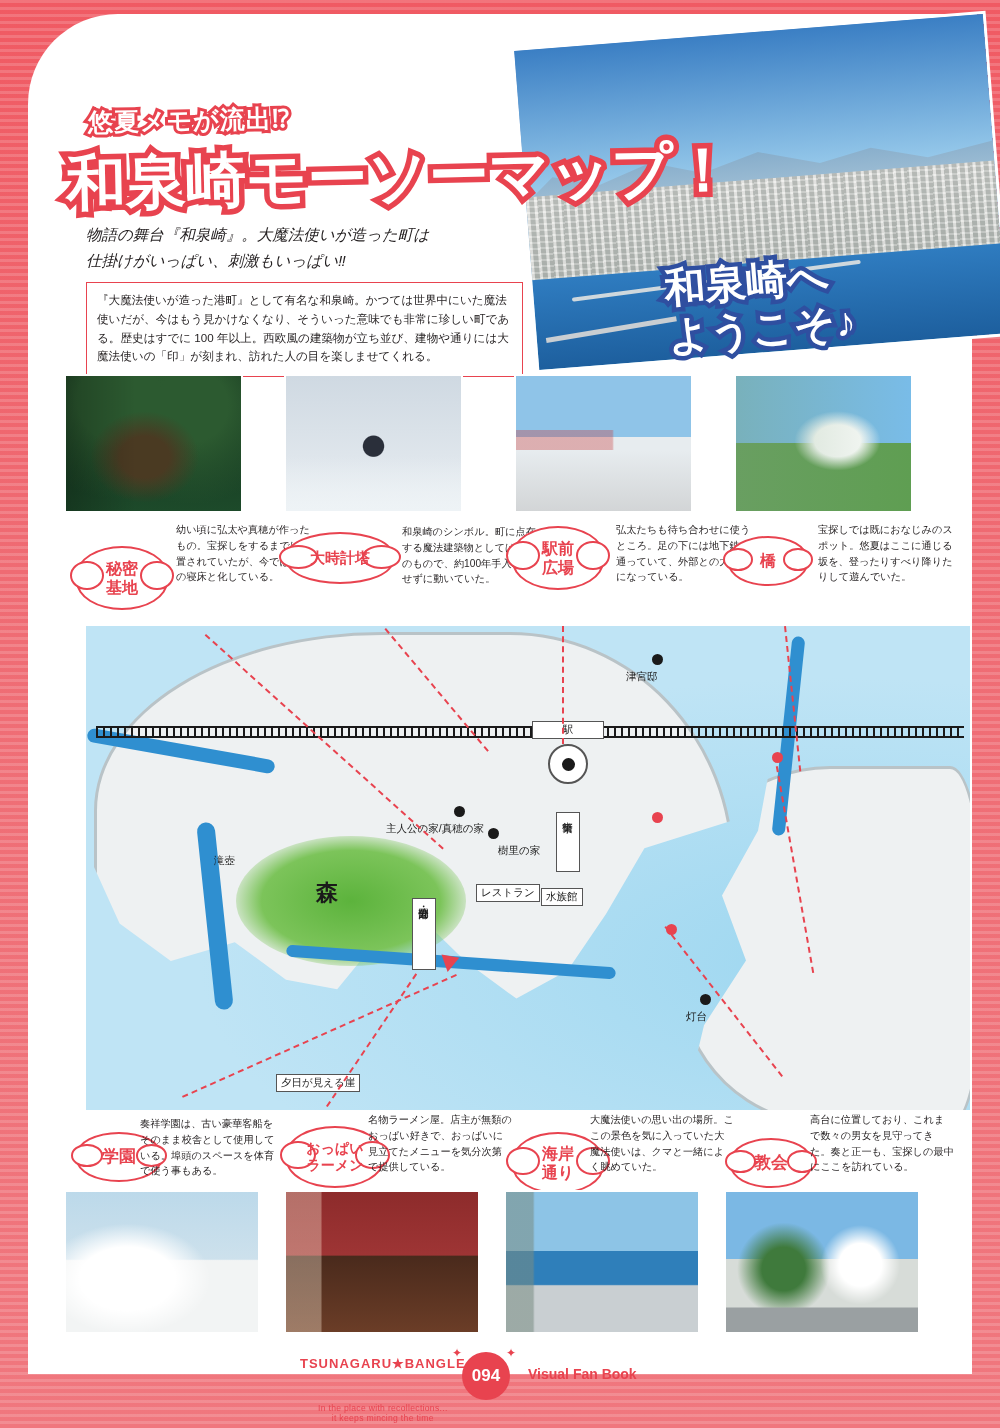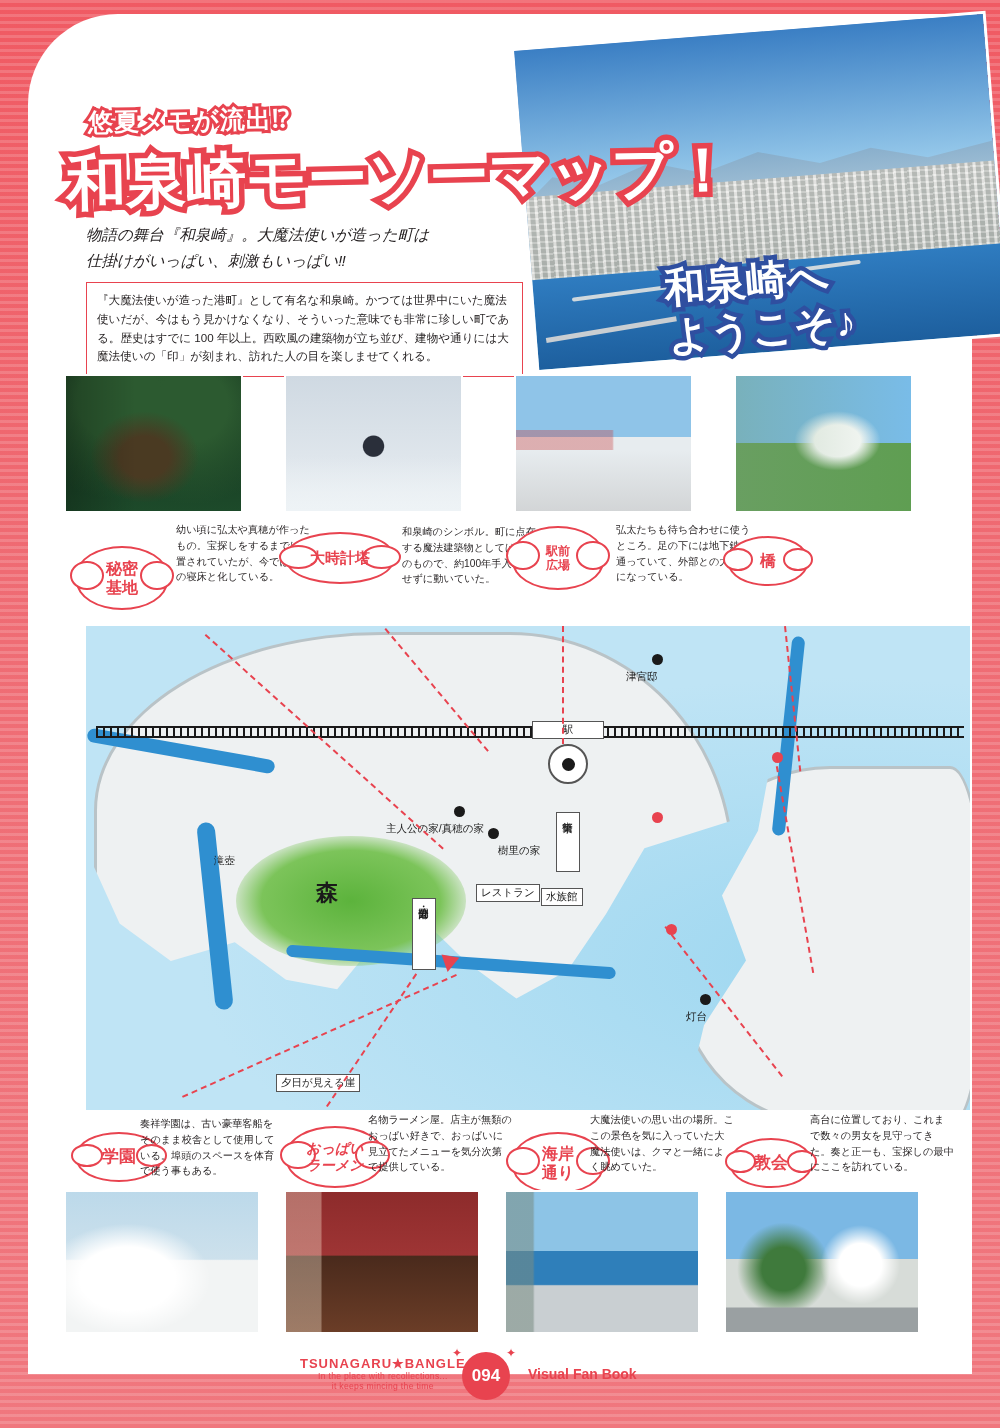--- a/index.html
+++ b/index.html
@@ -221,29 +221,30 @@
     <span>秘密
 基地</span>
   </div>
   <div class="note" style="left:148px; top:508px; width:138px;">幼い頃に弘太や真穂が作ったもの。宝探しをするまでは放置されていたが、今では悠夏の寝床と化している。</div>
 
   <div class="cloud" style="left:258px; top:518px; width:108px; height:52px; font-size:15px;">
     <span>大時計塔</span>
   </div>
   <div class="note" style="left:374px; top:510px; width:138px;">和泉崎のシンボル。町に点在する魔法建築物としては最大のもので、約100年手入れをせずに動いていた。</div>
 
-  <div class="cloud" style="left:484px; top:512px; width:92px; height:64px; font-size:12px;">
+  <div class="cloud" style="left:484px; top:512px; width:92px; height:64px; font-size:16px;">
     <span>駅前
 広場</span>
   </div>
   <div class="note" style="left:588px; top:508px; width:138px;">弘太たちも待ち合わせに使うところ。足の下には地下鉄が通っていて、外部との大動脈になっている。</div>
 
   <div class="cloud" style="left:700px; top:522px; width:80px; height:50px; font-size:16px;">
     <span>橋</span>
   </div>
+  <div class="note" style="left:790px; top:508px; width:136px;">宝探しでは既におなじみのスポット。悠夏はここに通じる坂を、登ったりすべり降りたりして遊んでいた。</div>
 
   <div class="map">
     <div class="sea"></div>
     <div class="seadark"></div>
 
     <div class="land"></div>
     <div class="land2"></div>
     <div class="forest"></div>
 
     <div class="river" style="left:0; top:118px; width:190px; height:14px; border-radius:7px; transform:rotate(10deg);"></div>
@@ -292,21 +293,21 @@
     <div class="dash" style="left:580px; top:300px; width:190px; transform:rotate(52deg);"></div>
     <div class="dash" style="left:690px; top:130px; width:220px; transform:rotate(80deg);"></div>
     <div class="arrow" style="left:354px; top:330px; transform:rotate(10deg);"></div>
   </div>
 
   <div class="cloud" style="left:48px; top:1118px; width:86px; height:50px; font-size:17px;">
     <span>学園</span>
   </div>
   <div class="note" style="left:112px; top:1102px; width:140px;">奏祥学園は、古い豪華客船をそのまま校舎として使用している。埠頭のスペースを体育で使う事もある。</div>
 
-  <div class="cloud" style="left:258px; top:1112px; width:98px; height:62px; font-size:14px;font-style:italic;">
+  <div class="cloud" style="left:258px; top:1112px; width:98px; height:62px; font-size:14px;">
     <span>おっぱい
 ラーメン</span>
   </div>
   <div class="note" style="left:340px; top:1098px; width:144px;">名物ラーメン屋。店主が無類のおっぱい好きで、おっぱいに見立てたメニューを気分次第で提供している。</div>
 
   <div class="cloud" style="left:484px; top:1118px; width:92px; height:62px; font-size:16px;">
     <span>海岸
 通り</span>
   </div>
   <div class="note" style="left:562px; top:1098px; width:144px;">大魔法使いの思い出の場所。ここの景色を気に入っていた大魔法使いは、クマと一緒によく眺めていた。</div>
@@ -335,20 +336,20 @@
     <div class="ph" style="background:linear-gradient(#7bb8e4 0 48%, #d7dcd8 48%);"></div>
     <div class="ph" style="background:radial-gradient(circle at 70% 52%, #ffffff 0 14%, rgba(255,255,255,0) 26%), radial-gradient(circle at 30% 55%, #3f7a3c 0 14%, rgba(0,0,0,0) 30%);"></div>
     <div class="ph" style="background:linear-gradient(180deg,rgba(0,0,0,0) 82%, #9aa0a2 83%);"></div>
   </div>
 
 </div>
 
 <div class="footer">
   <div class="f-left">
     <div class="t1">TSUNAGARU★BANGLE</div>
-    <div class="t2" style="white-space:pre-line;">In the place  with recollections...
+    <div class="t2" style="white-space:pre-line;margin-top:32px;">In the place  with recollections...
 it keeps mincing the time</div>
   </div>
   <div class="spark" style="left:452px; top:-4px;">✦</div>
   <div class="spark" style="left:506px; top:-4px;">✦</div>
   <div class="pagenum">094</div>
   <div class="f-right">Visual Fan Book</div>
 </div>
 
 </body></html>

